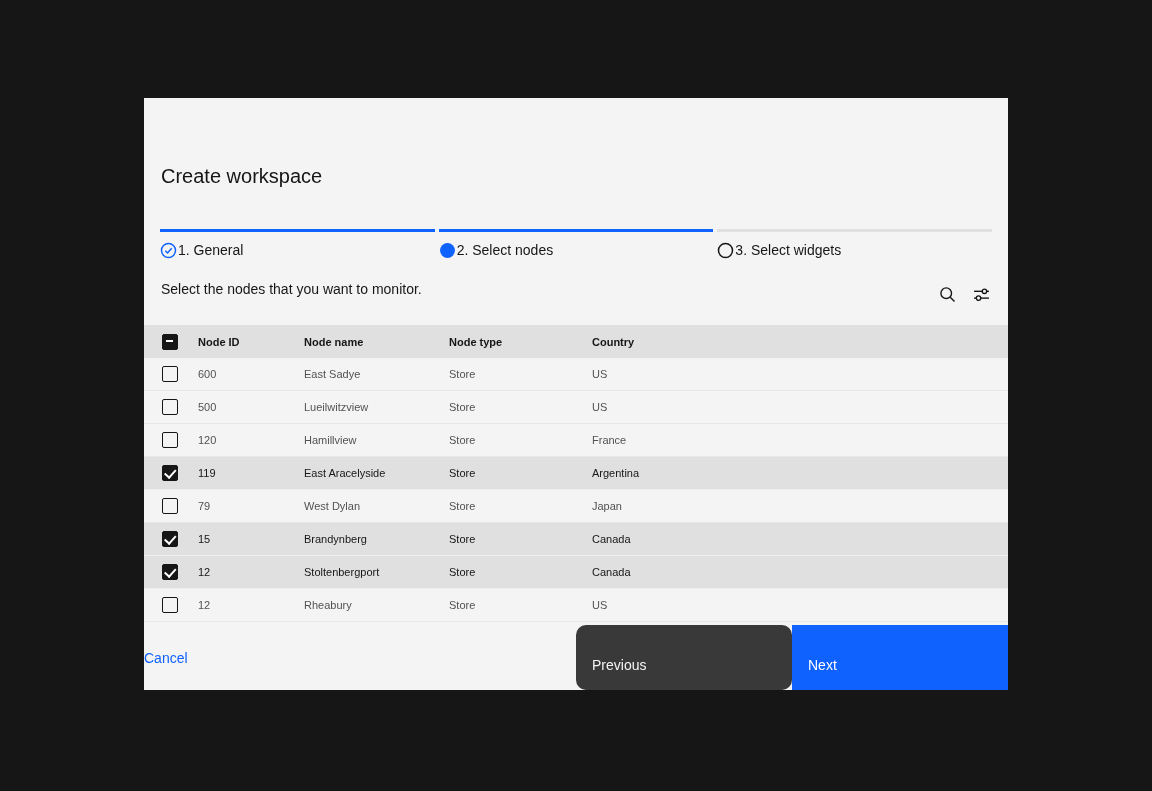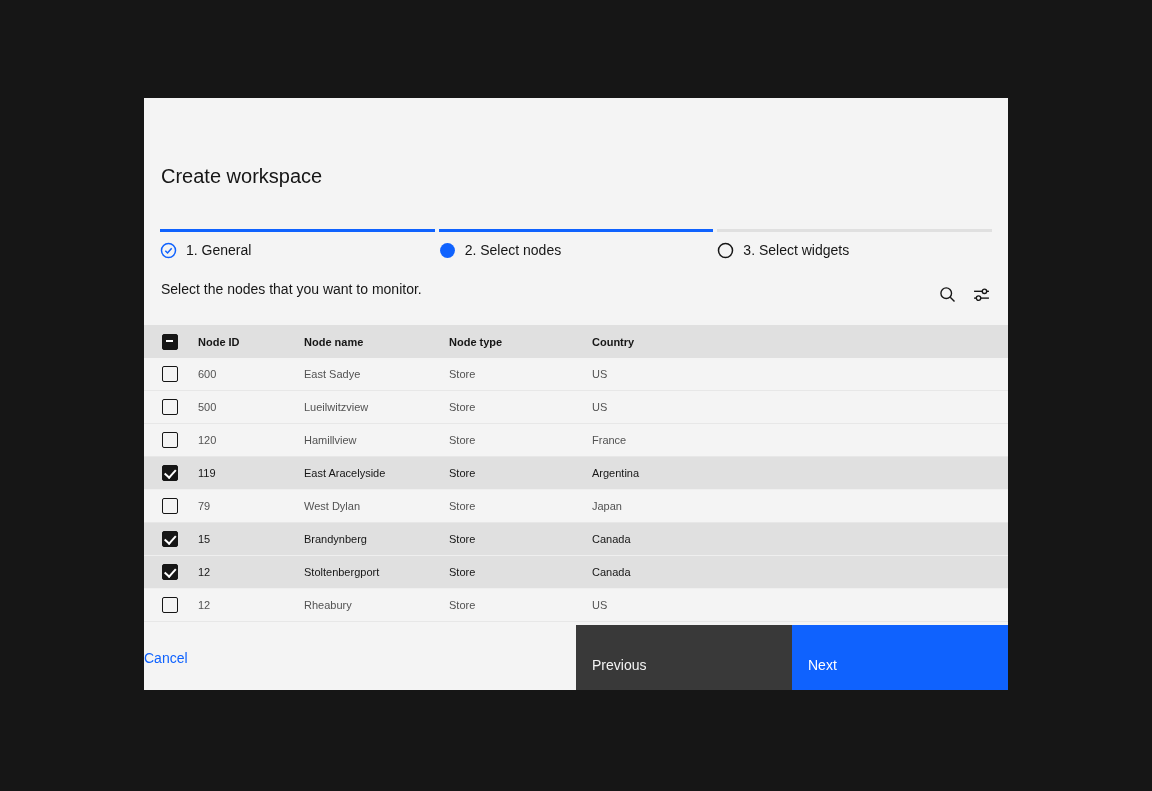--- a/index.html
+++ b/index.html
@@ -22,21 +22,21 @@
   }
   .modal{
     position:absolute;left:144px;top:98px;width:864px;height:592px;
     background:var(--modal-bg);
   }
   
   .modal-header{padding:21px 17px 0;}
   .modal-title{font-size:20px;line-height:26px;font-weight:400;color:var(--text-primary);margin-top:44px;}
   
   .progress{display:flex;gap:4px;margin:40px 16px 0;}
-  .step{flex:1;border-top:3px solid var(--accent);padding-top:9px;display:flex;align-items:center;gap:9px;cursor:pointer;}
+  .step{flex:1;border-top:3px solid var(--accent);padding-top:9px;display:flex;align-items:center;gap:1px;cursor:pointer;}
   .step.incomplete{border-top-color:#e0e0e0;}
   .step-label{font-size:14px;line-height:18px;color:var(--text-primary);}
   .step svg{display:block;flex:none;}
   
   .toolbar{display:flex;height:44px;margin:22px 0 0;padding:0 14px 0 17px;}
   .toolbar-text{font-size:14px;color:var(--text-primary);flex:1;}
   .icon-btn{width:26px;height:26px;display:flex;align-items:center;justify-content:center;background:none;border:none;cursor:pointer;margin-left:8px;}
   .icon-btn svg{display:block;}
   
   .table{width:100%;}
@@ -85,21 +85,21 @@
     display:flex;align-items:stretch;
   }
   .cancel-zone{flex:0 0 432px;display:flex;align-items:center;}
   .cancel-link{font-size:14px;color:var(--accent);text-decoration:none;cursor:pointer;}
   .btn{
     flex:0 0 216px;border:none;cursor:pointer;
     text-align:left;padding:15px 16px 0;
     font-size:14px;font-family:"Liberation Sans", sans-serif;
     display:block;
   }
-  .btn-secondary{background:var(--secondary-button-bg);color:#f4f4f4;}
+  .btn-secondary{background:var(--secondary-button-bg);color:#f4f4f4;border-radius:10px;}
   .btn-primary{background:var(--accent);color:#ffffff;}
 </style>
 </head>
 <body>
 
 <div class="modal">
 
   <div class="modal-header">
     <div class="modal-title">Create workspace</div>
   </div>

